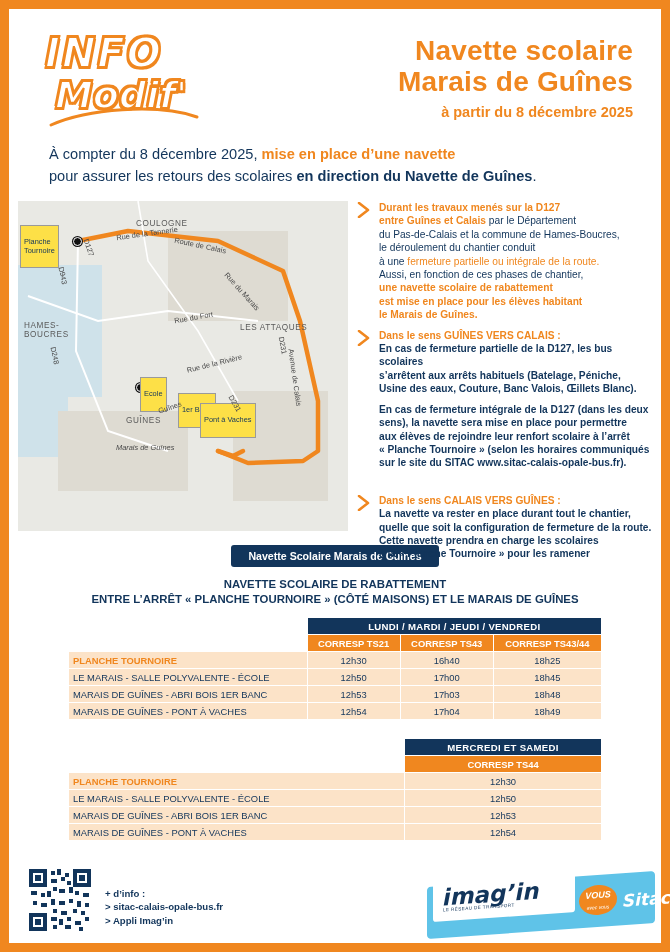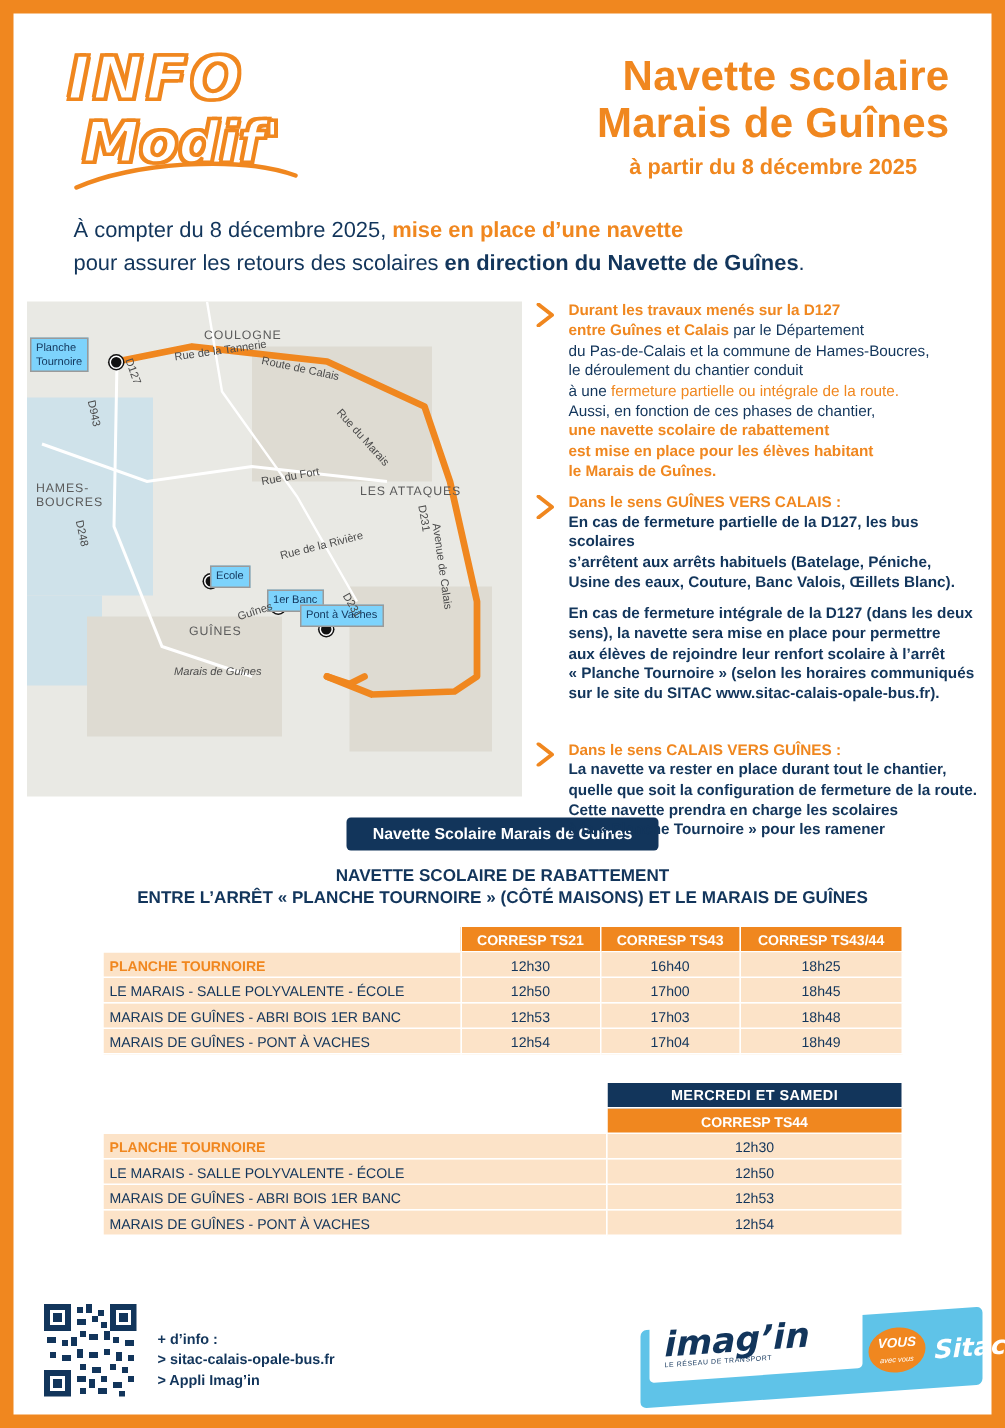--- a/index.html
+++ b/index.html
@@ -74,21 +74,20 @@
     font-weight:bold;
     color:#f0871f;
     line-height:31px;
     letter-spacing:.2px;
   }
   .title-block .l3{
     margin-top:7px;
     font-size:14.5px;
     font-weight:bold;
     color:#f0871f;
-    text-align:center;
   }
   
   .intro{
     margin:6px 26px 0 40px;
     font-size:14.6px;
     line-height:22px;
     color:#12355b;
   }
   .intro .or{color:#f0871f;font-weight:bold;}
   .intro .bl{color:#12355b;font-weight:bold;}
@@ -125,25 +124,25 @@
     font-size:7.4px;
     color:#4a4a4a;
     font-family:"Liberation Sans", sans-serif;
     white-space:nowrap;
   }
   .maplabel.city{
     font-size:8.2px;letter-spacing:.6px;color:#5a5a5a;
   }
   .stopbox{
     position:absolute;
-    background:#7dd3fc;
+    background:#fde047;
     border:1px solid #9a9a9a;
     font-size:7.4px;
     color:#12355b;
-    padding:2px 3px;
+    padding:12px 3px;
     line-height:8.5px;
     white-space:nowrap;
   }
   .stopdot{
     position:absolute;
     width:7px;height:7px;border-radius:50%;
     background:#111;border:1.5px solid #fff;
     box-shadow:0 0 0 1px #111;
   }
   .textcol{
@@ -400,20 +399,24 @@
   </div>
 
   <div class="badge">Navette Scolaire Marais de Guînes</div>
   <div class="sub-title">
     <div>NAVETTE SCOLAIRE DE RABATTEMENT</div>
     <div>ENTRE L’ARRÊT « PLANCHE TOURNOIRE » (CÔTÉ MAISONS) ET LE MARAIS DE GUÎNES</div>
   </div>
 
   <table class="tbl">
     <tbody>
+        <tr>
+      <td class="spacer"></td>
+      <th class="hdr-blue" colspan="3">LUNDI / MARDI / JEUDI / VENDREDI</th>
+    </tr>
     <tr>
       <td class="spacer"></td>
       <th class="hdr-orange">CORRESP TS21</th>
       <th class="hdr-orange">CORRESP TS43</th>
       <th class="hdr-orange">CORRESP TS43/44</th>
     </tr>
     <tr>
       <td class="stop first">PLANCHE TOURNOIRE</td>
       <td class="time">12h30</td>
       <td class="time">16h40</td>

